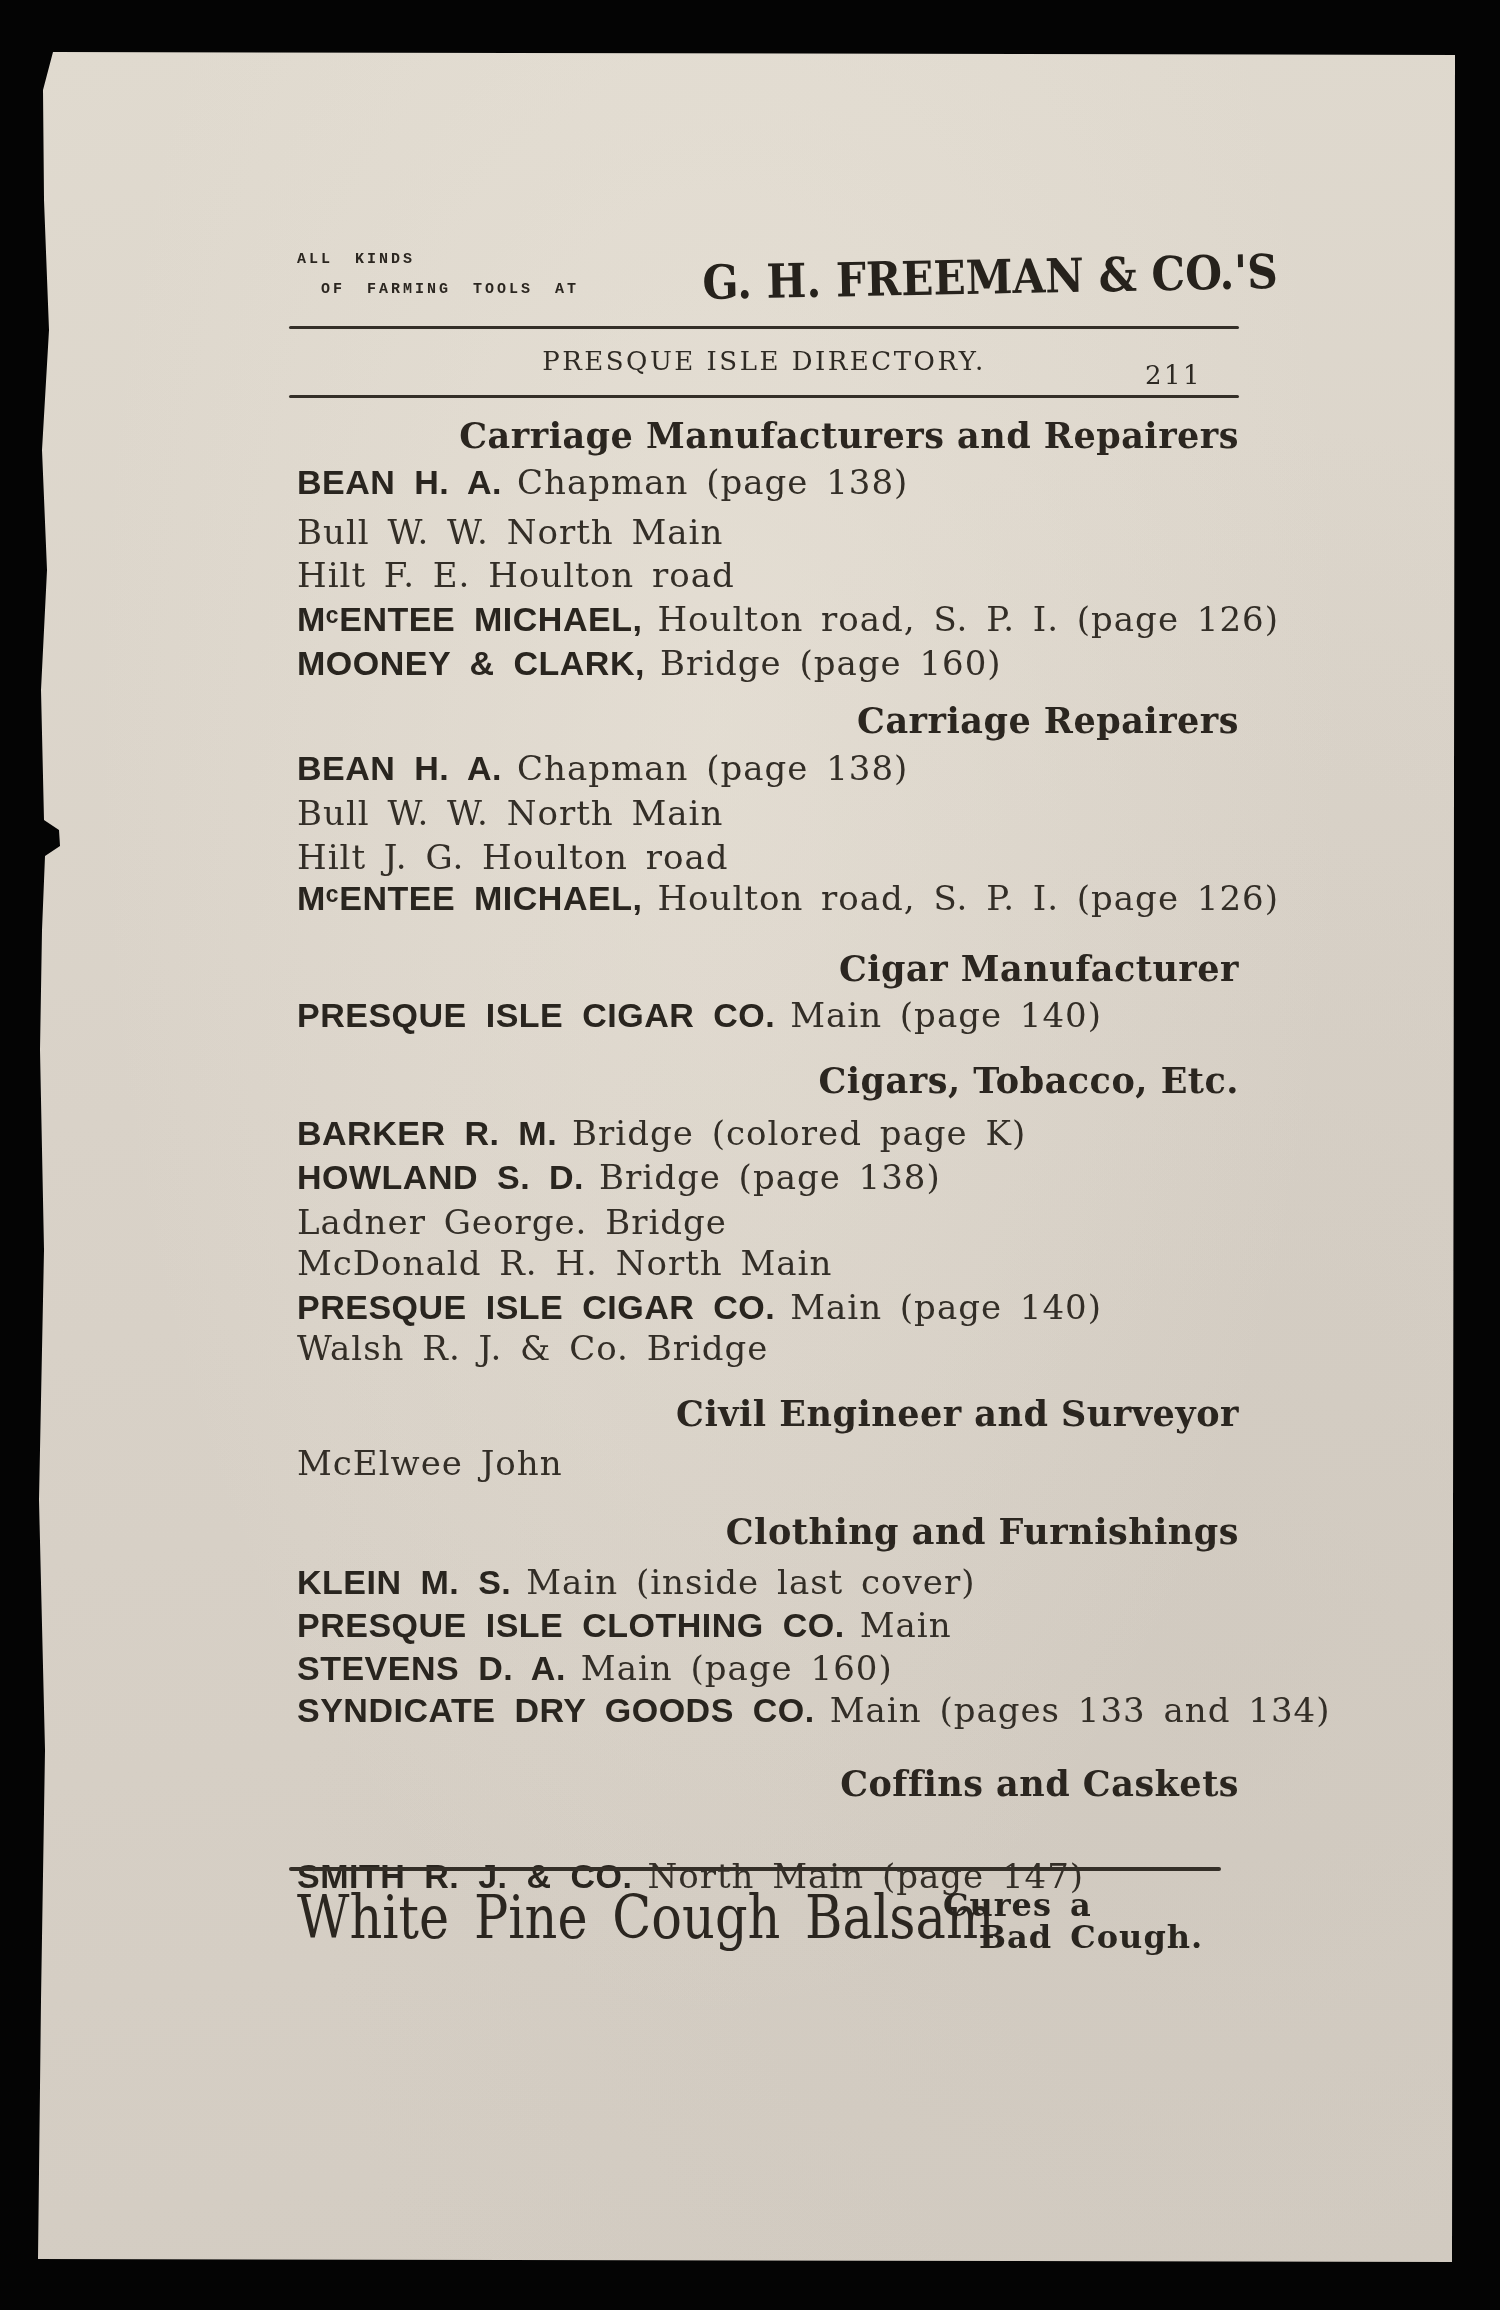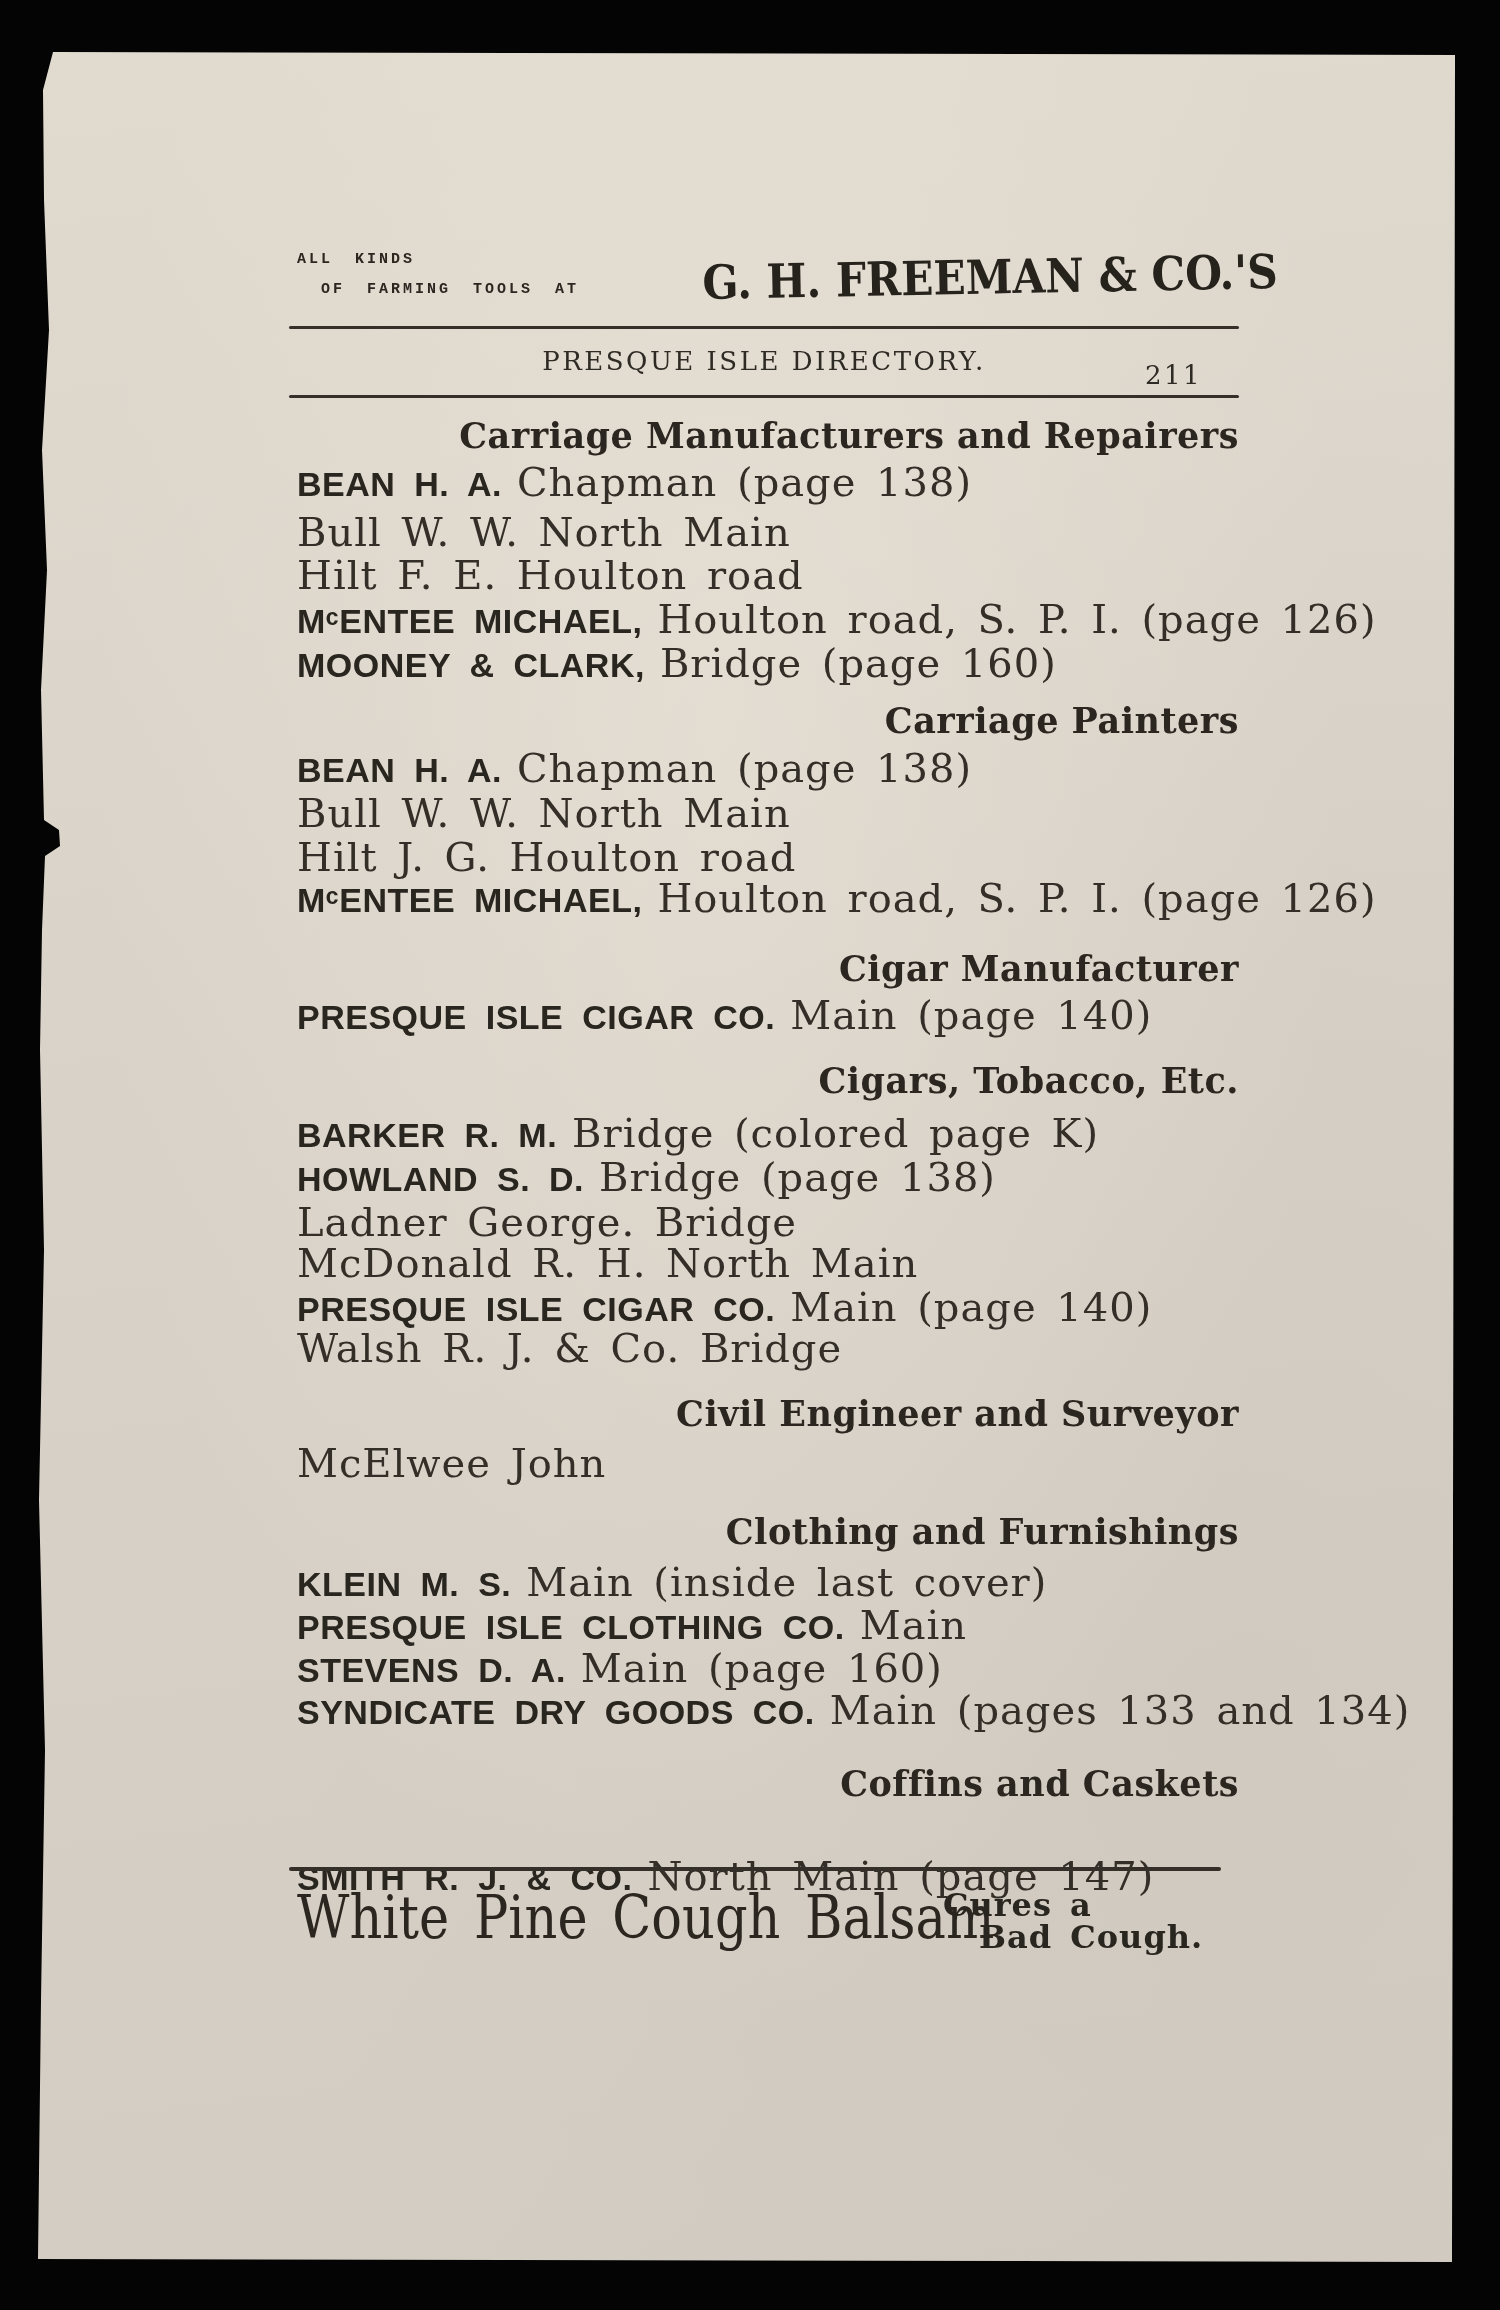--- a/index.html
+++ b/index.html
@@ -54,21 +54,21 @@
     font-weight: bold; font-size: 35px; letter-spacing: .5px;
     color: #2b2620; white-space: nowrap;
   }
   .line { position: absolute; left: 262px; line-height: 44px; white-space: nowrap; }
   .lead {
     font-family: "Liberation Sans", "DejaVu Sans", sans-serif;
     font-weight: bold; font-size: 34px; letter-spacing: .5px; word-spacing: 9px;
     margin-right: 15px; color: #29251f;
   }
   .lead:empty { margin-right: 0; }
-  .tail { font-size: 40px; letter-spacing: 1px; word-spacing: 6px; color: #332e27; text-align: right; }
+  .tail { font-size: 34px; letter-spacing: 1px; word-spacing: 6px; color: #332e27; text-align: right; }
 
   
   .footer-title {
     font-size: 60px; font-weight: 500; letter-spacing: 0px; word-spacing: 10px;
     transform: scaleX(.85); transform-origin: left center; color: #2b2620;
   }
   .footer-tag {
     font-weight: bold; font-size: 32px; letter-spacing: 1px; word-spacing: 6px;
     color: #29251f;
   }
@@ -98,21 +98,21 @@
     <div class="line" style="top:503px;">
       <span class="lead"></span><span class="tail">Hilt F. E. Houlton road</span>
     </div>
     <div class="line" style="top:547px;">
       <span class="lead">MᶜENTEE MICHAEL,</span><span class="tail">Houlton road, S. P. I. (page 126)</span>
     </div>
     <div class="line" style="top:591px;">
       <span class="lead">MOONEY &amp; CLARK,</span><span class="tail">Bridge (page 160)</span>
     </div>
 
-    <div class="heading" style="top:650px;">Carriage Painters</div>
+    <div class="heading" style="top:650px;">Carriage Repairers</div>
     <div class="line" style="top:696px;">
       <span class="lead">BEAN H. A.</span><span class="tail">Chapman (page 138)</span>
     </div>
     <div class="line" style="top:741px;">
       <span class="lead"></span><span class="tail">Bull W. W. North Main</span>
     </div>
     <div class="line" style="top:785px;">
       <span class="lead"></span><span class="tail">Hilt J. G. Houlton road</span>
     </div>
     <div class="line" style="top:826px;">

